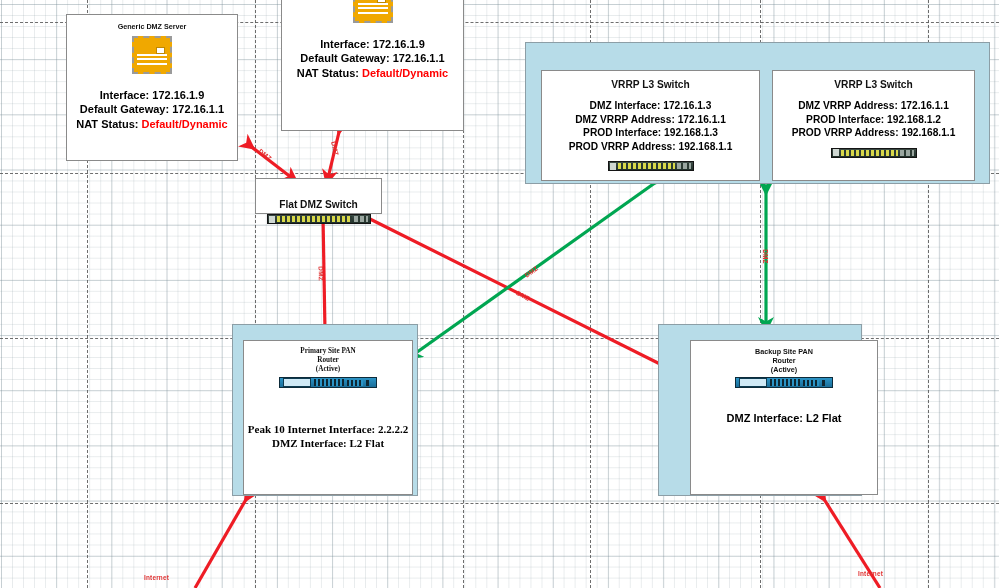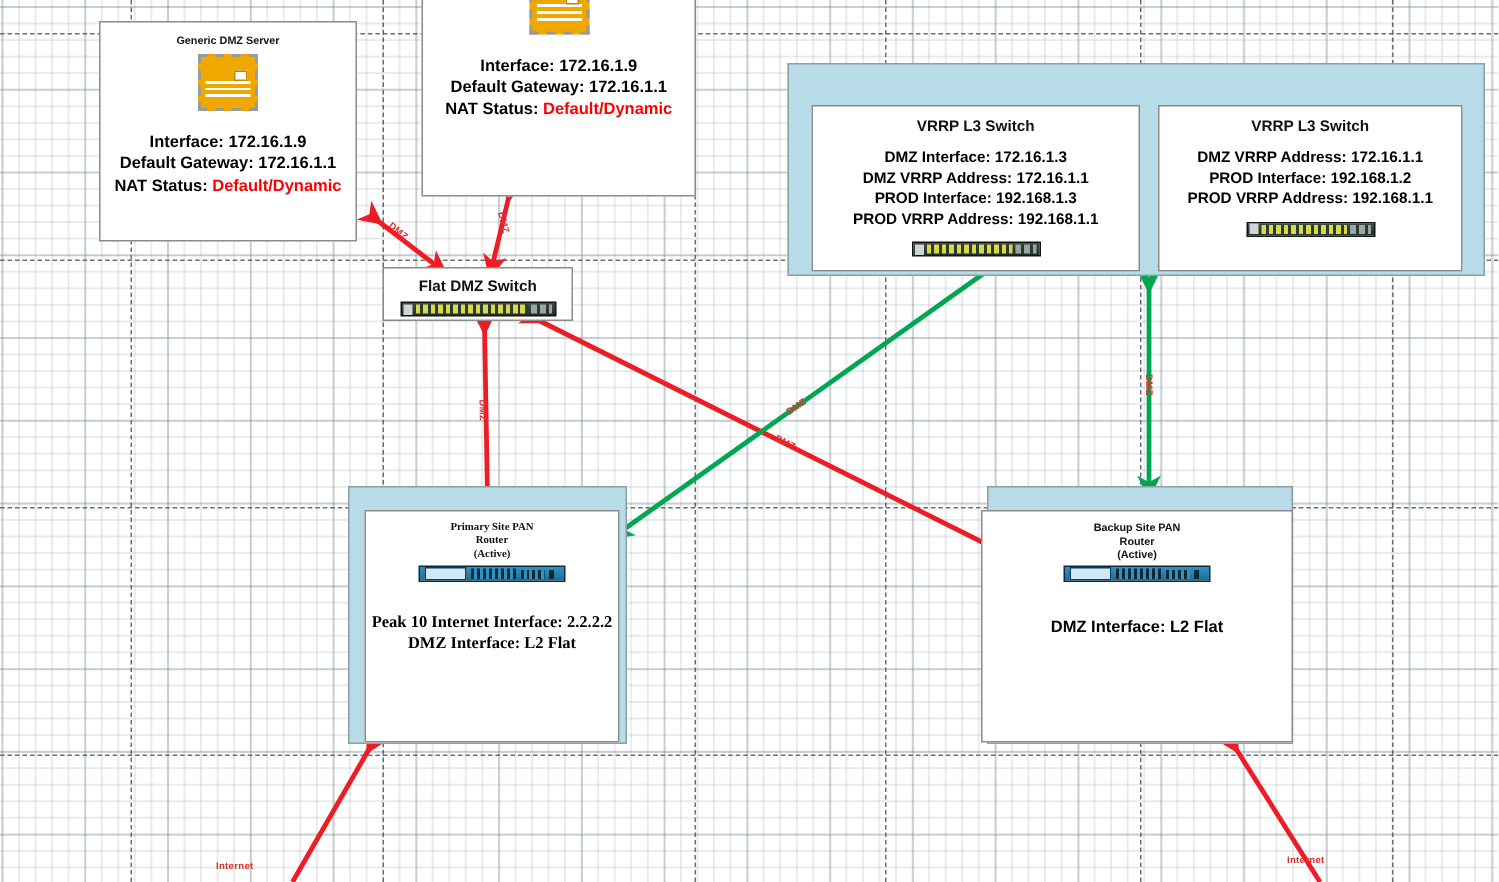--- a/index.html
+++ b/index.html
@@ -207,21 +207,21 @@
         <span>172.16.1.1</span>
       </div>
       <div>
         <span>NAT Status:</span>
         <span class="red">Default/Dynamic</span>
       </div>
     </div>
   </div>
 
   <div class="card" style="left:255px;top:178px;width:127px;height:36px;">
-    <div class="card-title t10" style="margin-top:6px;">Flat DMZ Switch</div>
+    <div class="card-title t10" style="margin-top:19px;">Flat DMZ Switch</div>
     <div class="switch-ico" style="width:104px;margin-top:3px;">
       <span class="pwr"></span>
       <span class="ports"></span>
       <span class="uplink"></span>
     </div>
   </div>
 
   <div class="zone" style="left:525px;top:42px;width:465px;height:142px;"></div>
 
   <div class="card" style="left:541px;top:70px;width:219px;height:111px;">
@@ -278,34 +278,34 @@
   <div class="card" style="left:243px;top:340px;width:170px;height:155px;font-family:Liberation Serif, serif;">
     <div class="card-title t7" style="margin-top:6px;">Primary Site PAN</div>
     <div class="card-title t7">Router</div>
     <div class="card-title t7">(Active)</div>
     <div class="pan-ico" style="width:98px;margin-top:3px;">
       <span class="lcd"></span>
       <span class="pblock"></span>
       <span class="pblock2"></span>
       <span class="dots"></span>
     </div>
-    <div class="lines t11" style="margin-top:20px;">
+    <div class="lines t11" style="margin-top:34px;">
       <div>
         <span>Peak 10 Internet Interface:</span>
         <span>2.2.2.2</span>
       </div>
       <div>
         <span>DMZ Interface:</span>
         <span>L2 Flat</span>
       </div>
     </div>
   </div>
 
   <div class="zone" style="left:658px;top:324px;width:204px;height:172px;"></div>
-  <div class="card" style="left:654px;top:340px;width:208px;height:155px;">
+  <div class="card" style="left:690px;top:340px;width:188px;height:155px;">
     <div class="card-title t7" style="margin-top:6px;">Backup Site PAN</div>
     <div class="card-title t7">Router</div>
     <div class="card-title t7">(Active)</div>
     <div class="pan-ico" style="width:98px;margin-top:3px;">
       <span class="lcd"></span>
       <span class="pblock"></span>
       <span class="pblock2"></span>
       <span class="dots"></span>
     </div>
     <div class="lines t11" style="margin-top:23px;">

